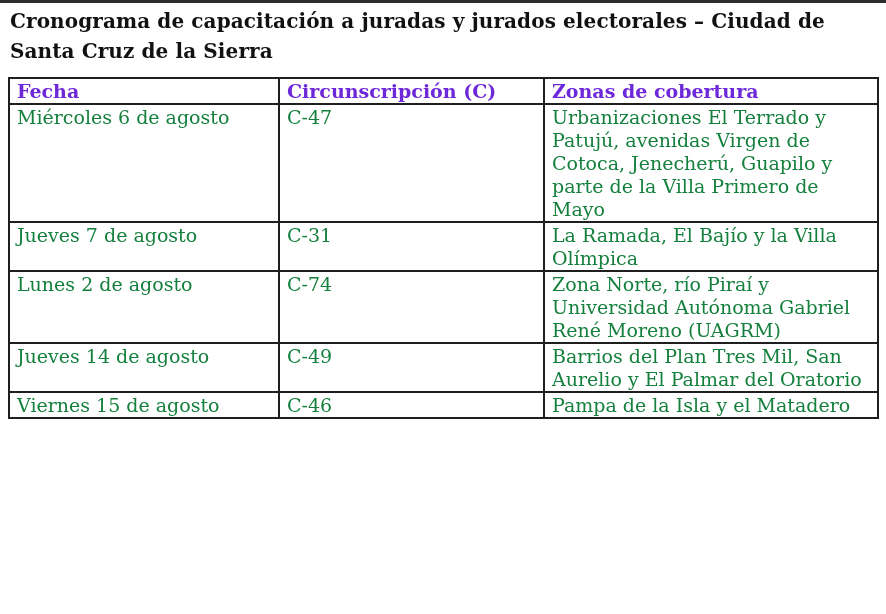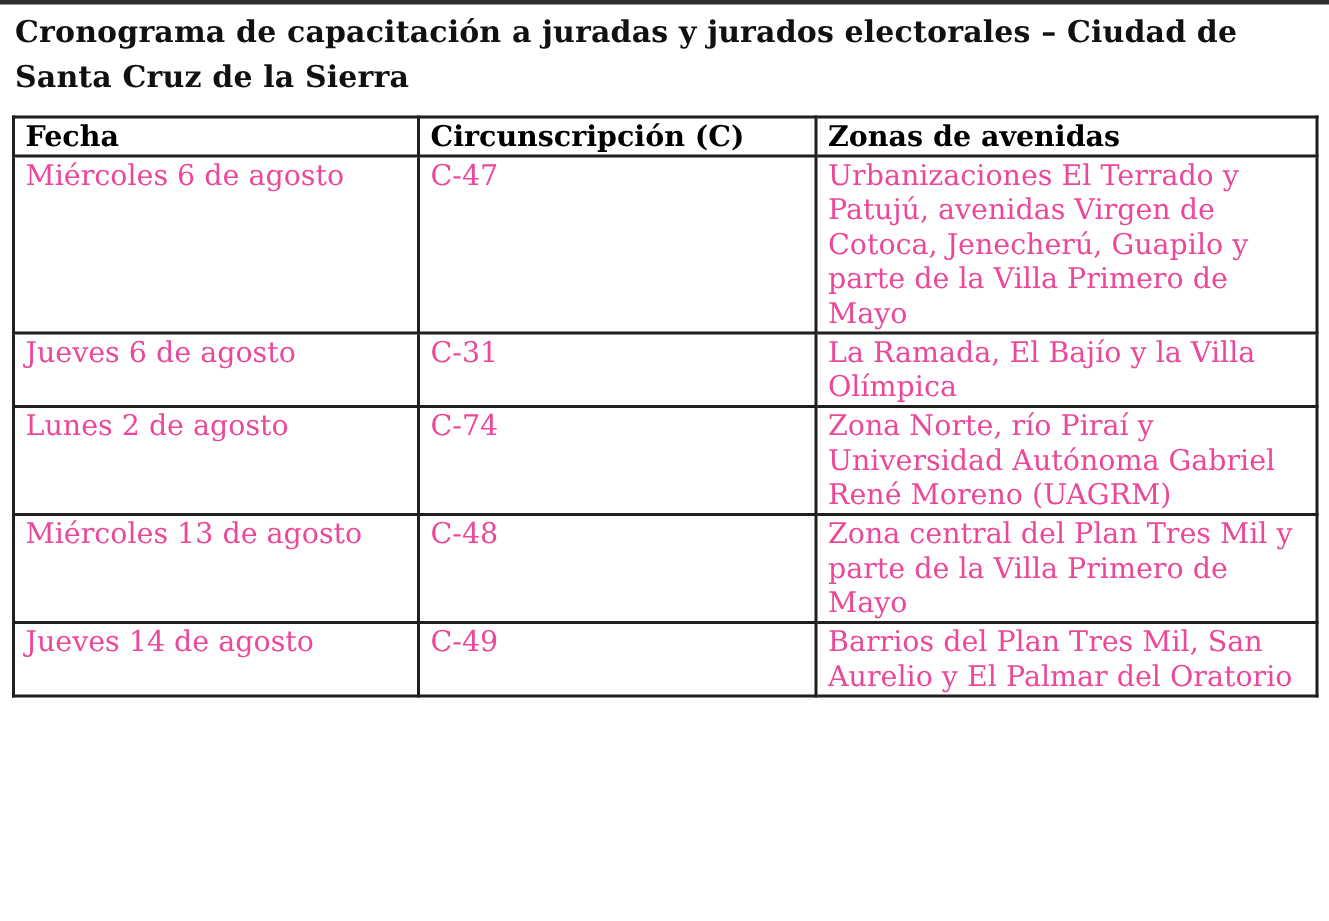--- a/index.html
+++ b/index.html
@@ -47,24 +47,24 @@
     border: 2px solid #1f1f1f;
     padding: 1px 6px 0 7px;
     font-size: 19px;
     line-height: 23px;
     vertical-align: top;
     text-align: left;
     overflow: hidden;
   }
   table.schedule th {
     font-weight: bold;
-    color: #000000;
+    color: #6d28d9;
   }
   table.schedule td {
-    color: #ec4899;
+    color: #15803d;
   }
 </style>
 </head>
 <body>
 
 <div class="page">
 
   <div class="top-edge-bar"></div>
 
   <h1 class="doc-title">Cronograma de capacitación a juradas y jurados electorales – Ciudad de Santa Cruz de la Sierra</h1>
@@ -72,45 +72,45 @@
   <table class="schedule">
     <colgroup>
       <col class="c1">
       <col class="c2">
       <col class="c3">
     </colgroup>
     <thead>
       <tr>
         <th>Fecha</th>
         <th>Circunscripción (C)</th>
-        <th>Zonas de avenidas</th>
+        <th>Zonas de cobertura</th>
       </tr>
     </thead>
     <tbody>
       <tr>
         <td>Miércoles 6 de agosto</td>
         <td>C-47</td>
         <td>Urbanizaciones El Terrado y Patujú, avenidas Virgen de Cotoca, Jenecherú, Guapilo y parte de la Villa Primero de Mayo</td>
       </tr>
       <tr>
-        <td>Jueves 6 de agosto</td>
+        <td>Jueves 7 de agosto</td>
         <td>C-31</td>
         <td>La Ramada, El Bajío y la Villa Olímpica</td>
       </tr>
       <tr>
         <td>Lunes 2 de agosto</td>
         <td>C-74</td>
         <td>Zona Norte, río Piraí y Universidad Autónoma Gabriel René Moreno (UAGRM)</td>
       </tr>
       <tr>
-        <td>Miércoles 13 de agosto</td>
-        <td>C-48</td>
-        <td>Zona central del Plan Tres Mil y parte de la Villa Primero de Mayo</td>
-      </tr>
-      <tr>
         <td>Jueves 14 de agosto</td>
         <td>C-49</td>
         <td>Barrios del Plan Tres Mil, San Aurelio y El Palmar del Oratorio</td>
+      </tr>
+      <tr>
+        <td>Viernes 15 de agosto</td>
+        <td>C-46</td>
+        <td>Pampa de la Isla y el Matadero</td>
       </tr>
     </tbody>
   </table>
 
 </div>
 
 </body></html>

